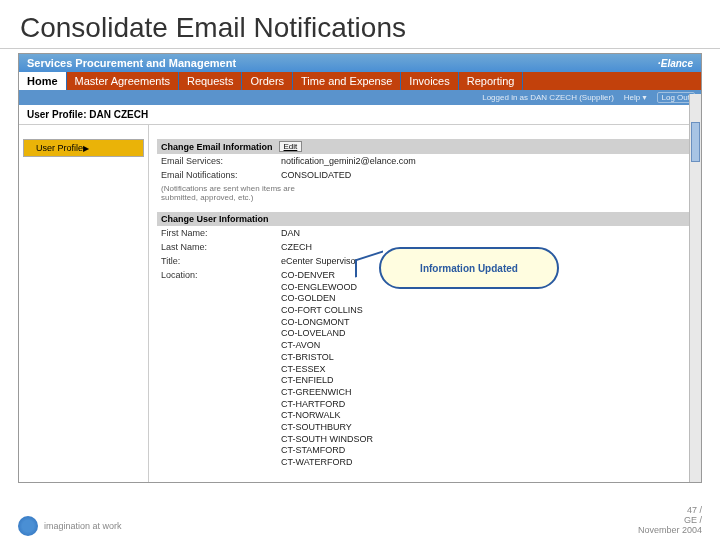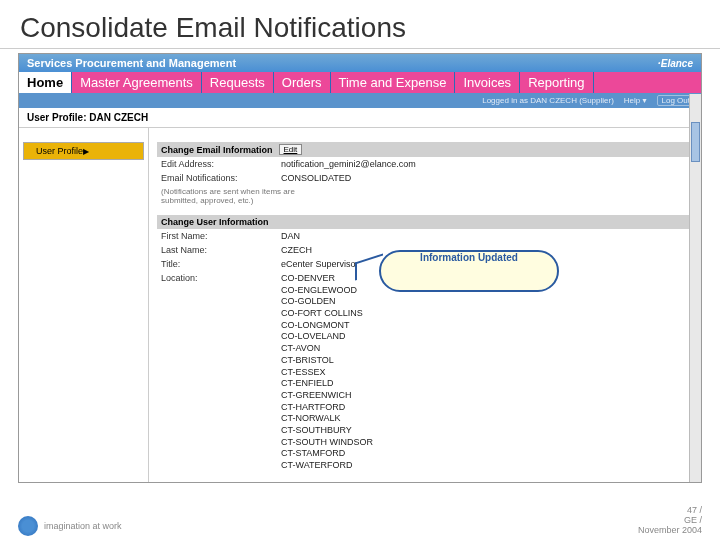--- a/index.html
+++ b/index.html
@@ -2,39 +2,39 @@
 <html><head>
 <meta charset="utf-8">
 <style>
   * { box-sizing: border-box; margin: 0; padding: 0; }
   body { font-family: Arial, sans-serif; width: 720px; height: 540px; background: #fff; position: relative; overflow: hidden; }
   .slide-title { font-size: 28px; font-weight: 300; color: #333; padding: 12px 20px 4px; font-family: "Segoe UI Light", Arial; border-bottom: 1px solid #ccc; margin-bottom: 4px; }
   .app-window { margin: 0 18px; border: 1px solid #999; background: #fff; height: 430px; position: relative; overflow: hidden; }
   .app-header { background: linear-gradient(#6fa8d6, #4a8fd4); color: #fff; padding: 3px 8px; font-size: 11px; font-weight: bold; display: flex; justify-content: space-between; align-items: center; }
   .app-header .title { }
   .app-header .brand { font-style: italic; font-size: 10px; }
-  .tab-bar { background: #ec4899; display: flex; font-size: 13px; }
+  .tab-bar { background: #c2410c; display: flex; font-size: 11px; }
   .tab { padding: 3px 8px; color: #fff; border-right: 1px solid #2a6bb8; cursor: pointer; }
   .tab.active { background: #fff; color: #000; font-weight: bold; }
   .status-bar { background: #5a93cc; color: #e0eaf5; font-size: 8px; padding: 2px 6px; display: flex; justify-content: flex-end; gap: 10px; align-items: center; }
   .status-bar .help, .status-bar .logout { cursor: pointer; }
   .status-bar .logout { border: 1px solid #a0c0e0; padding: 0 4px; border-radius: 2px; }
   .profile-header { background: #fff; border-bottom: 1px solid #ccc; font-size: 10px; font-weight: bold; padding: 4px 8px; }
   .body-row { display: flex; height: calc(100% - 70px); }
   .side-col { width: 130px; border-right: 1px solid #ccc; padding: 14px 4px 0 4px; }
   .side-item { font-size: 9px; border: 1px solid #aaa; padding: 3px 12px; background: #eab308; display: flex; justify-content: flex-start; align-items: center; cursor: pointer; }
   .main-col { flex: 1; padding: 14px 8px 4px 8px; font-size: 9px; overflow: auto; position: relative; }
   .section-header { background: #d0d0d0; font-weight: bold; padding: 2px 4px; font-size: 9px; display: flex; align-items: center; gap: 6px; }
   .btn-small { font-size: 8px; padding: 0 4px; border: 1px solid #888; background: #f4f4f4; cursor: pointer; text-decoration: underline; }
   .form-row { display: flex; padding: 2px 4px; align-items: flex-start; }
   .form-row .lbl { width: 120px; color: #333; }
   .form-row .val { flex: 1; color: #222; }
   .note { color: #777; font-size: 8px; padding: 2px 4px 10px 4px; width: 170px; }
   .loc-line { line-height: 1.3; }
-  .callout { position: absolute; left: 230px; top: 122px; width: 180px; height: 42px; background: #fffde0; border: 2px solid #2a5aa0; border-radius: 22px; display: flex; justify-content: center; font-size: 10px; color: #2a5aa0; font-weight: bold; text-align: center; z-index: 5;}
+  .callout { position: absolute; left: 230px; top: 122px; width: 180px; height: 42px; background: #fffde0; border: 2px solid #2a5aa0; border-radius: 22px; display: flex; align-items: center; justify-content: center; font-size: 10px; color: #2a5aa0; font-weight: bold; text-align: center; z-index: 5;}
   .callout::after { content:""; position:absolute; left: -26px; top: 6px; width: 26px; height: 16px; border-top: 2px solid #2a5aa0; border-left: 2px solid #2a5aa0; border-bottom-left-radius: 0; transform: skewY(-18deg); background: transparent; }
   .scrollbar { position: absolute; right: 0; top: 40px; bottom: 0; width: 12px; background: #e8e8e8; border-left:1px solid #bbb; }
   .scrollbar-thumb { position:absolute; top: 28px; height: 40px; left:1px; right:1px; background:#a8c4e4; border:1px solid #6a90c0; }
   .footer { position: absolute; bottom: 4px; left: 18px; right: 18px; display: flex; justify-content: space-between; align-items: flex-end; font-size: 9px; color: #888; }
   .footer .ge { display: flex; align-items: center; gap: 6px; }
   .ge-logo { width: 20px; height: 20px; border-radius: 50%; background: radial-gradient(circle,#4a8fd4 40%,#2a6bb8); display:inline-block; }
   .footer .right { text-align: right; line-height: 1.1; }
   .chevron { font-size: 8px; }
 </style>
 </head>
@@ -73,21 +73,21 @@
         <span class="chevron">▶</span>
       </div>
     </div>
 
     <div class="main-col">
       <div class="section-header">
         <span>Change Email Information</span>
         <button class="btn-small">Edit</button>
       </div>
       <div class="form-row">
-        <span class="lbl">Edit Address:</span>
+        <span class="lbl">Email Services:</span>
         <span class="val">notification_gemini2@elance.com</span>
       </div>
       <div class="form-row">
         <span class="lbl">Email Notifications:</span>
         <span class="val">CONSOLIDATED</span>
       </div>
       <div class="note">(Notifications are sent when items are submitted, approved, etc.)</div>
 
       <div class="section-header">
         <span>Change User Information</span>

